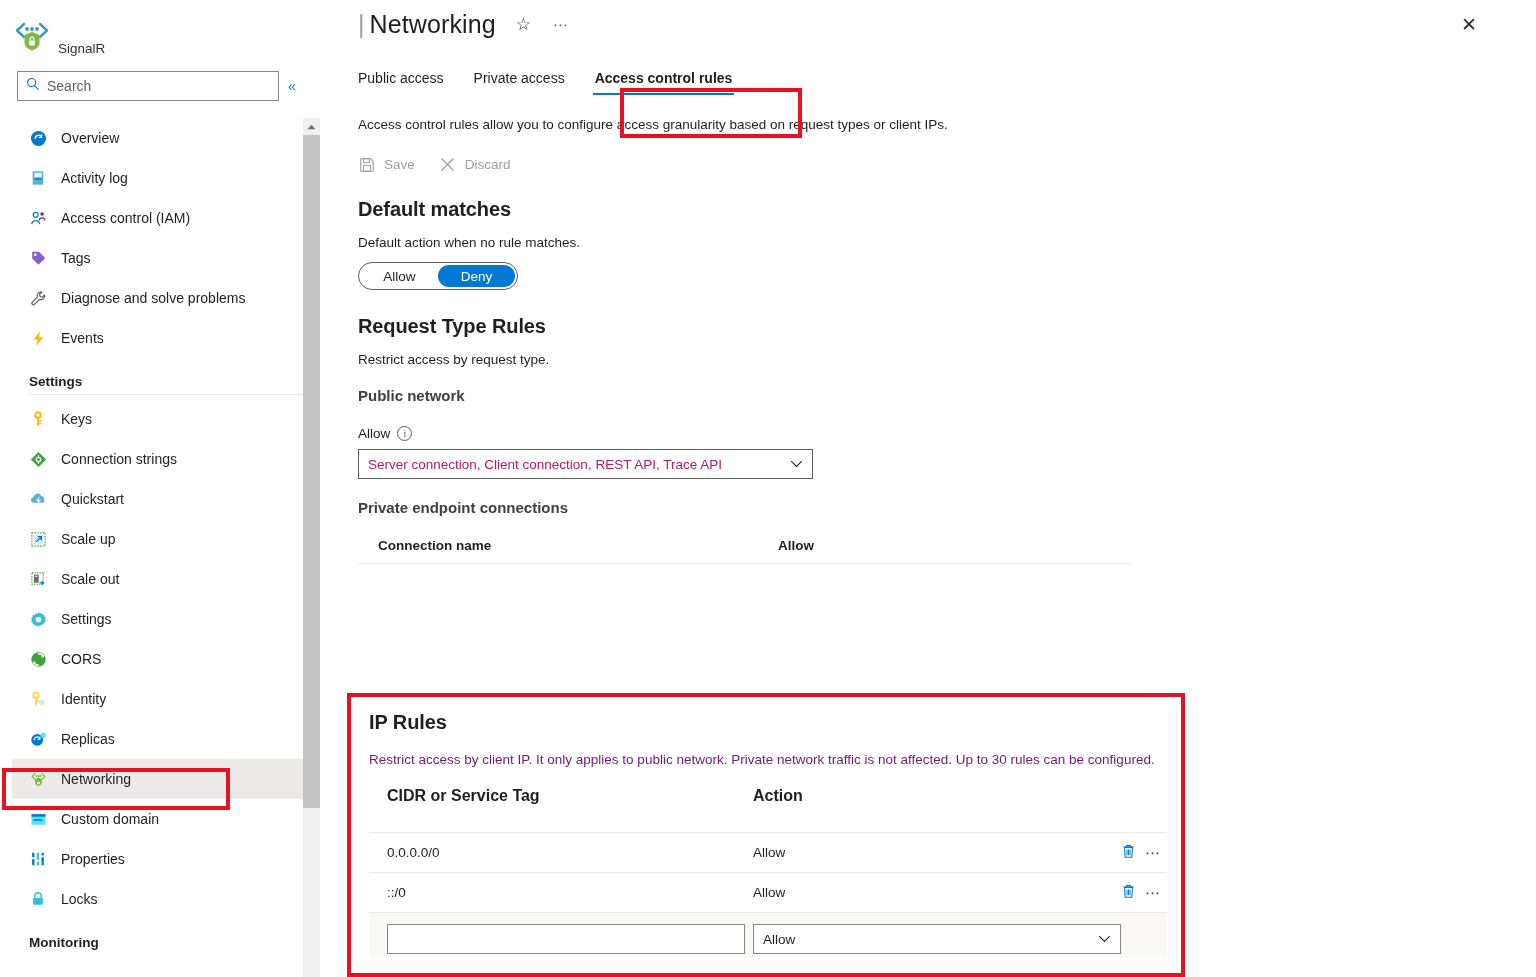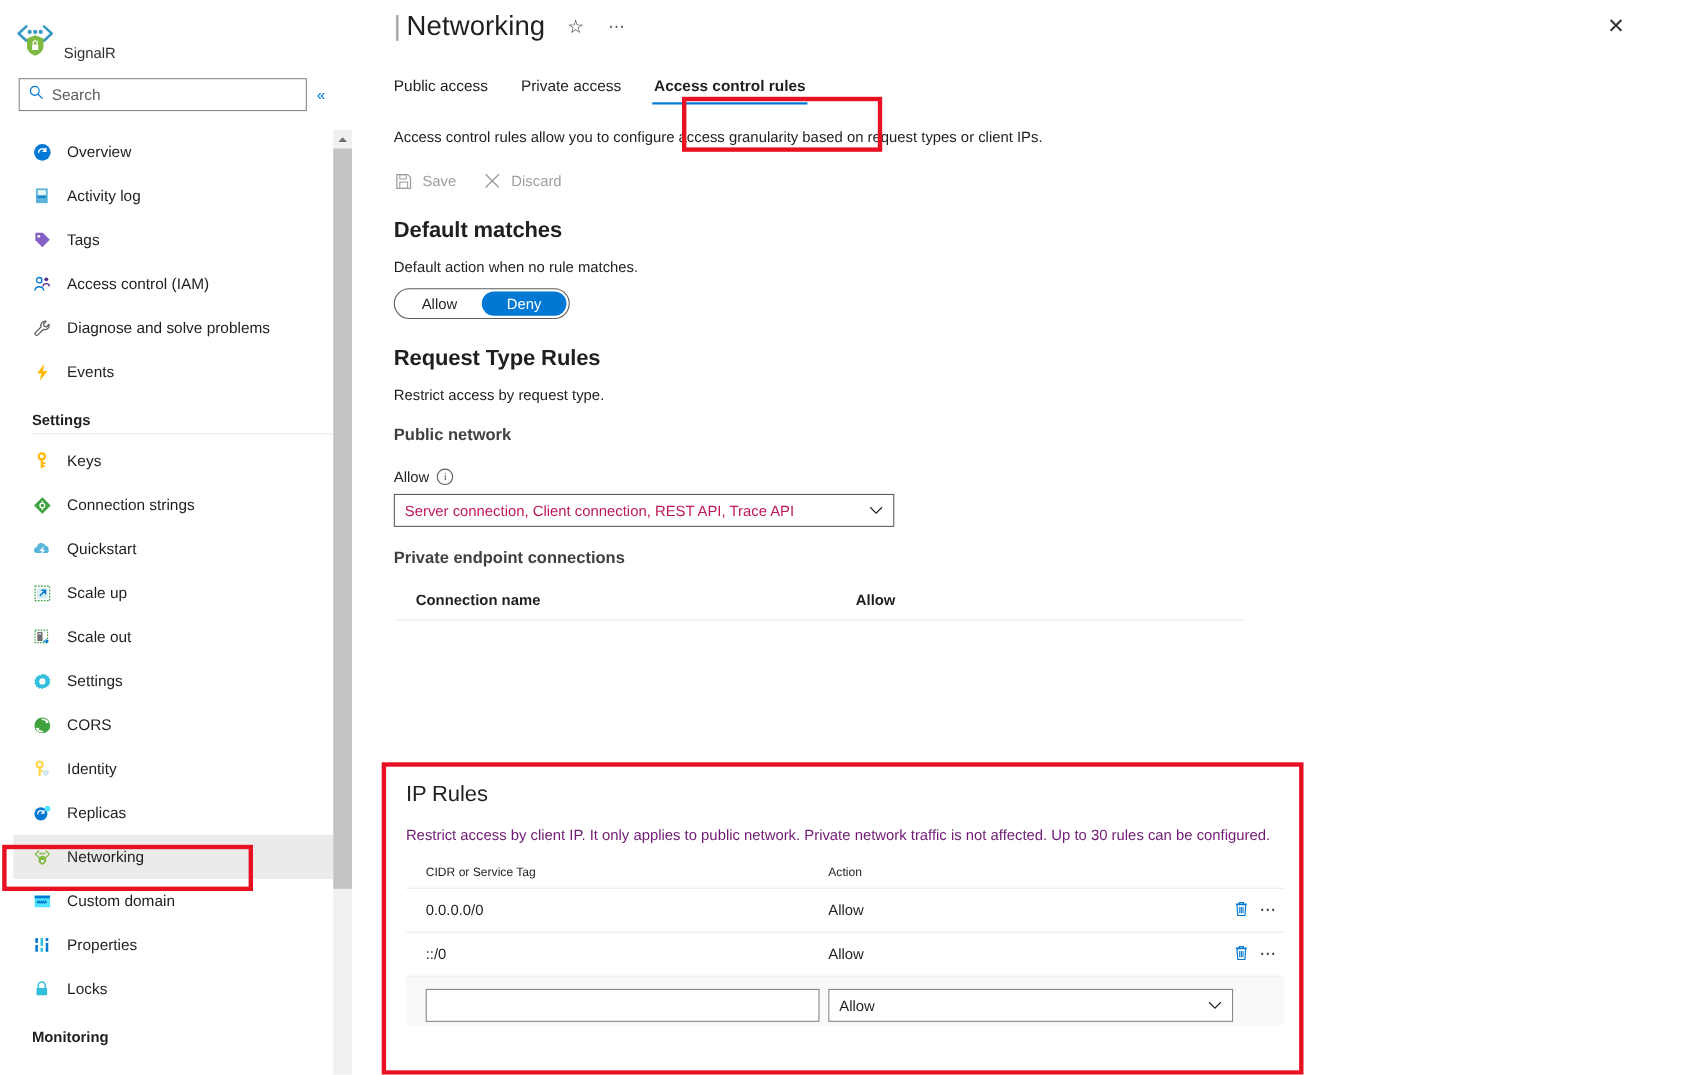--- a/index.html
+++ b/index.html
@@ -204,32 +204,32 @@
 
   
   #ip-rules-panel {
     position: absolute; left: 27px; top: 693px;
     width: 838px; height: 284px;
     border: 4px solid #e81123;
     background: #ffffff;
   }
   .ipr-inner { padding: 14px 18px 0 18px; }
   .ipr-h {
-    font-size: 20px; font-weight: normal; color: #201f1e;
+    font-size: 20px; font-weight: bold; color: #201f1e;
     letter-spacing: -.1px;
   }
   .ipr-p {
     font-size: 13.5px; color: #701a75; margin-top: 16px;
     line-height: 19px; width: 806px;
   }
   .ipr-table { margin-top: 18px; width: 798px; }
   .ipr-head {
     display: flex; align-items: center;
-    font-size: 11px; font-weight: normal; color: #201f1e;
-    padding: 0 0 8px 18px;
+    font-size: 16px; font-weight: bold; color: #201f1e;
+    padding: 0 0 27px 18px;
     border-bottom: 1px solid #edebe9;
   }
   .ipr-row {
     display: flex; align-items: center;
     font-size: 13.5px; color: #201f1e; height: 40px;
     padding-left: 18px; border-bottom: 1px solid #edebe9;
   }
   .col-cidr { width: 366px; }
   .col-action { width: 330px; }
   .row-acts { display: flex; align-items: center; gap: 9px; margin-left: auto; padding-right: 6px; }
@@ -316,37 +316,37 @@
               <rect x="4.8" y="3.2" width="8.4" height="5" fill="#fff" opacity=".85"></rect>
               <rect x="4.8" y="9.5" width="8.4" height="1.4" fill="#0072c6"></rect>
             </svg>
         </span>
         <span>Activity log</span>
       </div>
 
       <div class="nav-item">
         <span class="nav-ico">
           <svg width="17" height="17" viewBox="0 0 18 18">
-              <path d="M9.5 1.8 L16.2 8.5 L9 15.7 L2.3 9 L2.3 1.8 Z" fill="#8661c5"></path>
-              <circle cx="5.6" cy="5.1" r="1.35" fill="#fff"></circle>
-            </svg>
-        </span>
-        <span>Tags</span>
-      </div>
-
-      <div class="nav-item">
-        <span class="nav-ico">
-          <svg width="17" height="17" viewBox="0 0 18 18">
               <circle cx="6" cy="5" r="2.6" fill="none" stroke="#0078d4" stroke-width="1.3"></circle>
               <path d="M1.8 15 a4.3 4.3 0 0 1 8.5 0" fill="none" stroke="#0078d4" stroke-width="1.3"></path>
               <circle cx="12.8" cy="4.2" r="1.9" fill="#5c2d91"></circle>
               <path d="M9.6 11 a3.2 3.2 0 0 1 6.3 0" fill="none" stroke="#5c2d91" stroke-width="1.3"></path>
             </svg>
         </span>
         <span>Access control (IAM)</span>
+      </div>
+
+      <div class="nav-item">
+        <span class="nav-ico">
+          <svg width="17" height="17" viewBox="0 0 18 18">
+              <path d="M9.5 1.8 L16.2 8.5 L9 15.7 L2.3 9 L2.3 1.8 Z" fill="#8661c5"></path>
+              <circle cx="5.6" cy="5.1" r="1.35" fill="#fff"></circle>
+            </svg>
+        </span>
+        <span>Tags</span>
       </div>
 
       <div class="nav-item">
         <span class="nav-ico">
           <svg width="17" height="17" viewBox="0 0 18 18">
               <path d="M12.6 2.2 a4.1 4.1 0 0 0-4.8 5.4 L2.4 13 a1.6 1.6 0 0 0 2.3 2.3 l5.4-5.4 a4.1 4.1 0 0 0 5.4-4.8 l-2.4 2.4 -2.4-.6 -.6-2.4 Z" fill="none" stroke="#5e5e5e" stroke-width="1.25" stroke-linejoin="round"></path>
             </svg>
         </span>
         <span>Diagnose and solve problems</span>
       </div>

